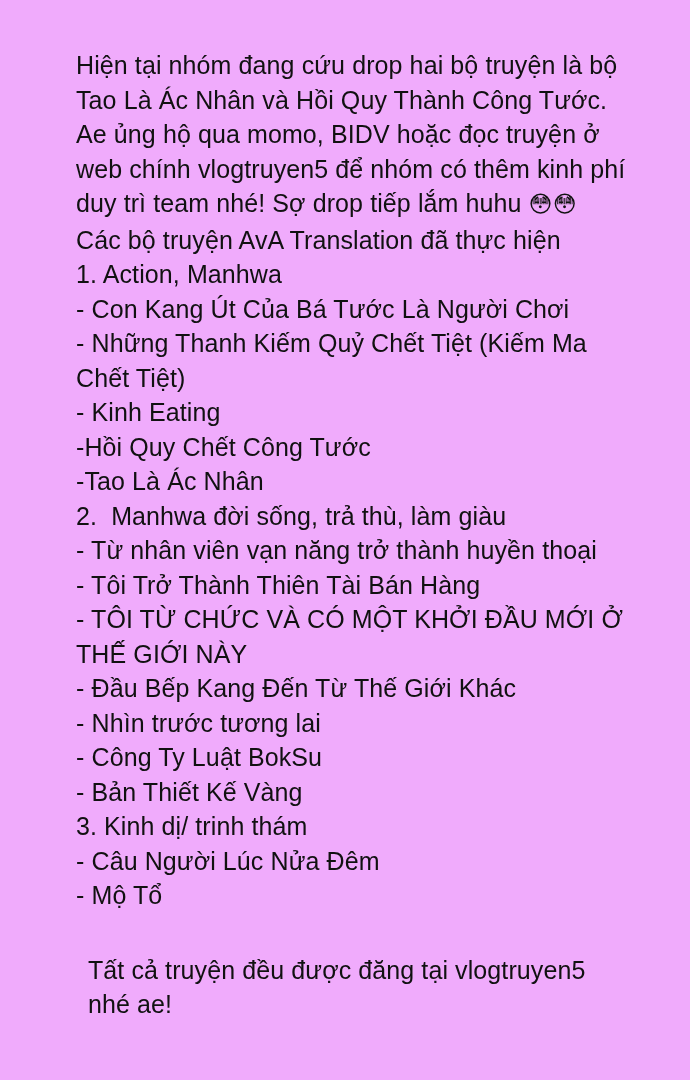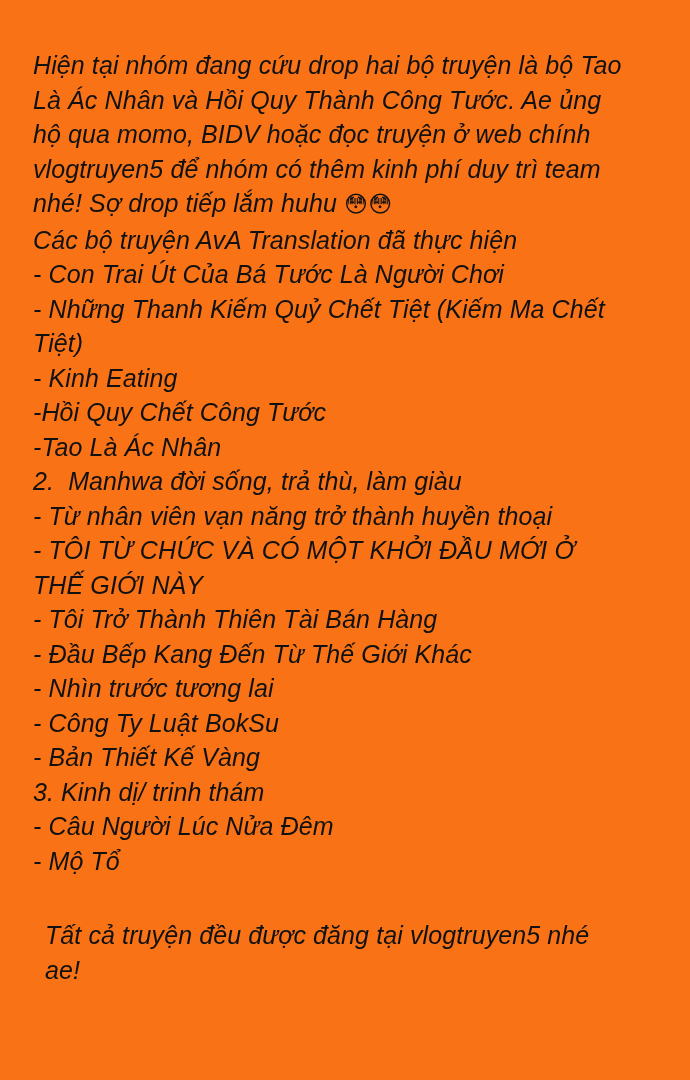--- a/index.html
+++ b/index.html
@@ -11,23 +11,22 @@
     width: 690px;
     height: 1080px;
     font-family: "Liberation Sans", sans-serif;
     color: #1a1a1a;
     overflow: hidden;
   }
   .page {
     width: 690px;
     height: 1080px;
     box-sizing: border-box;
-    padding: 48px 60px 0 33px;
-    background: #f97316;
-    font-style: italic;
+    padding: 48px 60px 0 76px;
+    background: #f0abfc;
   }
   .block {
     font-size: 25px;
     line-height: 1.38;
     color: #111111;
     font-weight: 400;
     letter-spacing: 0.1px;
   }
   .para {
     margin: 0 0 2px 0;
@@ -52,30 +51,31 @@
 </head>
 <body>
 
 <div class="page">
   <div class="block">
 
     <p class="para"><span>Hiện tại nhóm đang cứu drop hai bộ truyện là bộ Tao Là Ác Nhân và Hồi Quy Thành Công Tước. Ae ủng hộ qua momo, BIDV hoặc đọc truyện ở web chính vlogtruyen5 để nhóm có thêm kinh phí duy trì team nhé! Sợ drop tiếp lắm huhu </span><span class="emoji">😳😳</span></p>
 
     <p class="line">Các bộ truyện AvA Translation đã thực hiện</p>
 
-    <p class="line">- Con Trai Út Của Bá Tước Là Người Chơi</p>
+    <p class="line">1. Action, Manhwa</p>
+    <p class="line">- Con Kang Út Của Bá Tước Là Người Chơi</p>
     <p class="line">- Những Thanh Kiếm Quỷ Chết Tiệt (Kiếm Ma Chết Tiệt)</p>
     <p class="line">- Kinh Eating</p>
     <p class="line">-Hồi Quy Chết Công Tước</p>
     <p class="line">-Tao Là Ác Nhân</p>
 
     <p class="line">2.  Manhwa đời sống, trả thù, làm giàu</p>
     <p class="line">- Từ nhân viên vạn năng trở thành huyền thoại</p>
+    <p class="line">- Tôi Trở Thành Thiên Tài Bán Hàng</p>
     <p class="line">- TÔI TỪ CHỨC VÀ CÓ MỘT KHỞI ĐẦU MỚI Ở THẾ GIỚI NÀY</p>
-    <p class="line">- Tôi Trở Thành Thiên Tài Bán Hàng</p>
     <p class="line">- Đầu Bếp Kang Đến Từ Thế Giới Khác</p>
     <p class="line">- Nhìn trước tương lai</p>
     <p class="line">- Công Ty Luật BokSu</p>
     <p class="line">- Bản Thiết Kế Vàng</p>
 
     <p class="line">3. Kinh dị/ trinh thám</p>
     <p class="line">- Câu Người Lúc Nửa Đêm</p>
     <p class="line">- Mộ Tổ</p>
 
     <div class="spacer"></div>

